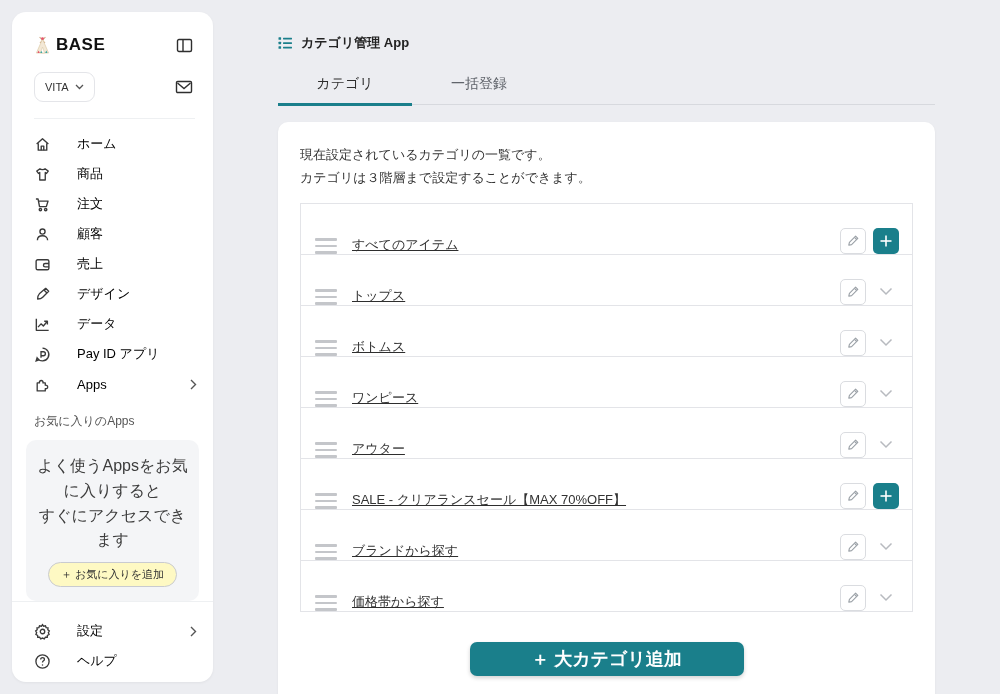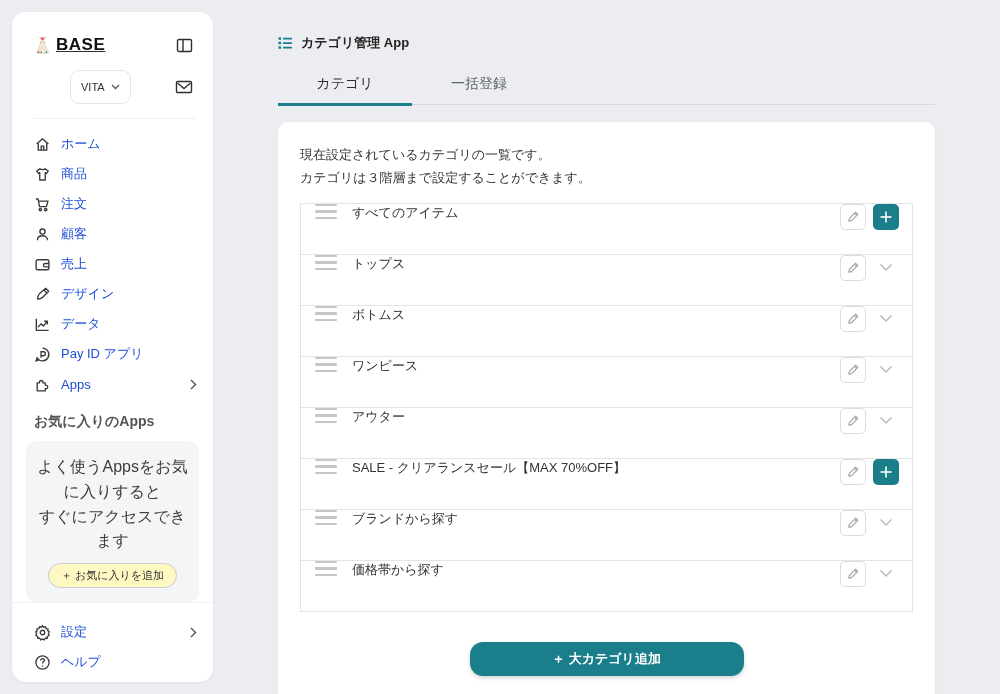--- a/index.html
+++ b/index.html
@@ -22,39 +22,39 @@
     overflow:hidden;
   }
   
   .sidebar{
     position:absolute;left:12px;top:12px;width:201px;height:670px;
     background:var(--card-bg);border-radius:14px;
     box-shadow:0 1px 3px rgba(0,0,0,.05);
     display:flex;flex-direction:column;
   }
   .sb-head{padding:20px 18px 0 22px;}
-  .sb-logo-row{display:flex;align-items:center;justify-content:space-between;height:26px;text-decoration:underline;}
+  .sb-logo-row{display:flex;align-items:center;justify-content:space-between;height:26px;}
   .brand{display:flex;align-items:center;gap:5px;}
   .brand-text{font-size:17px;font-weight:800;letter-spacing:.5px;color:#111;}
   .icon-btn{background:none;border:none;cursor:pointer;display:flex;align-items:center;justify-content:center;padding:2px;}
-  .sb-shop-row{display:flex;justify-content:space-between;margin-top:12px;height:34px;margin-left:36px;}
+  .sb-shop-row{display:flex;align-items:center;justify-content:space-between;margin-top:12px;height:34px;}
   .shop-btn{
     display:flex;align-items:center;gap:6px;background:#fff;
     border:1px solid #e4e5e9;border-radius:9px;padding:8px 10px;
     font-size:11px;color:#333;cursor:pointer;font-family:inherit;
   }
   .sb-divider{height:1px;background:#eef0f2;margin:14px 0 6px 0;}
   .sb-nav{padding:4px 16px 0 22px;}
   .nav-item{
-    display:flex;align-items:center;gap:10px;height:30px;
-    font-size:13px;color:#1d4ed8;cursor:pointer;position:relative;
+    display:flex;align-items:center;gap:26px;height:30px;
+    font-size:13px;color:#000000;cursor:pointer;position:relative;
   }
   .nav-item .spacer{flex:1;}
   .nav-ic{width:17px;height:17px;flex:0 0 17px;display:flex;align-items:center;justify-content:center;}
-  .sec-label{padding:14px 0 0 22px;font-size:14px;color:#555;font-weight:bold;}
+  .sec-label{padding:14px 0 0 22px;font-size:12px;color:#555;font-weight:normal;}
   .fav-box{
     margin:10px 14px 0 14px;background:#f4f5f7;border-radius:10px;
     padding:14px 8px 14px 8px;text-align:center;
   }
   .fav-box p{font-size:16px;color:#3c3c3c;line-height:1.55;}
   .fav-add-btn{
     margin-top:9px;background:#fef9c3;border:1px solid #c9cbd0;border-radius:14px;
     padding:4px 12px;font-size:11px;color:#333;cursor:pointer;font-family:inherit;
   }
   .sb-bottom{margin-top:auto;}
@@ -74,40 +74,40 @@
     border-bottom:3px solid var(--accent);margin-bottom:-2px;padding-bottom:8px;
   }
   .card{
     margin-top:17px;background:var(--card-bg);border-radius:10px;
     box-shadow:0 1px 3px rgba(0,0,0,.05);
     padding:22px 22px 36px 22px;min-height:559px;
   }
   .intro p{font-size:13px;color:#333;line-height:1.75;}
   .cat-list{margin-top:13px;border:1px solid var(--border);border-bottom:none;}
   .cat-row{
-    display:flex;align-items:flex-start;height:51px;
-    border-bottom:1px solid var(--border);padding:0 13px 0 14px;background:#fff;
+    display:flex;align-items:flex-end;height:51px;
+    border-bottom:1px solid var(--border);padding:0 13px 0 14px;background:#fff;text-decoration:underline;
   }
   .drag{display:flex;flex-direction:column;gap:4px;width:22px;cursor:grab;}
   .drag i{display:block;height:2.5px;background:var(--handle);border-radius:1px;}
   .cat-name{margin-left:15px;font-size:13px;color:#333;flex:1;}
   .row-actions{display:flex;align-items:center;gap:7px;}
   .edit-btn{
     width:26px;height:26px;background:#fff;border:1px solid #dadce0;border-radius:5px;
     display:flex;align-items:center;justify-content:center;cursor:pointer;
   }
   .plus-btn{
     width:26px;height:26px;background:var(--accent);border:none;border-radius:5px;
     display:flex;align-items:center;justify-content:center;cursor:pointer;
   }
   .chev-slot{width:26px;height:26px;display:flex;align-items:center;justify-content:center;cursor:pointer;}
   .add-cat-wrap{display:flex;justify-content:center;margin-top:30px;}
   .add-cat-btn{
-    width:274px;height:34px;background:var(--accent);color:#fff;border:none;border-radius:13px;
-    font-size:13px;font-weight:bold;cursor:pointer;font-family:inherit;
+    width:274px;height:34px;background:var(--accent);color:#fff;border:none;border-radius:7px;
+    font-size:18px;font-weight:bold;cursor:pointer;font-family:inherit;
     box-shadow:0 2px 4px rgba(0,0,0,.18);
   }
   svg{display:block;}
 </style>
 </head>
 <body>
 
 <aside class="sidebar">
   <div class="sb-head">
     <div class="sb-logo-row">

